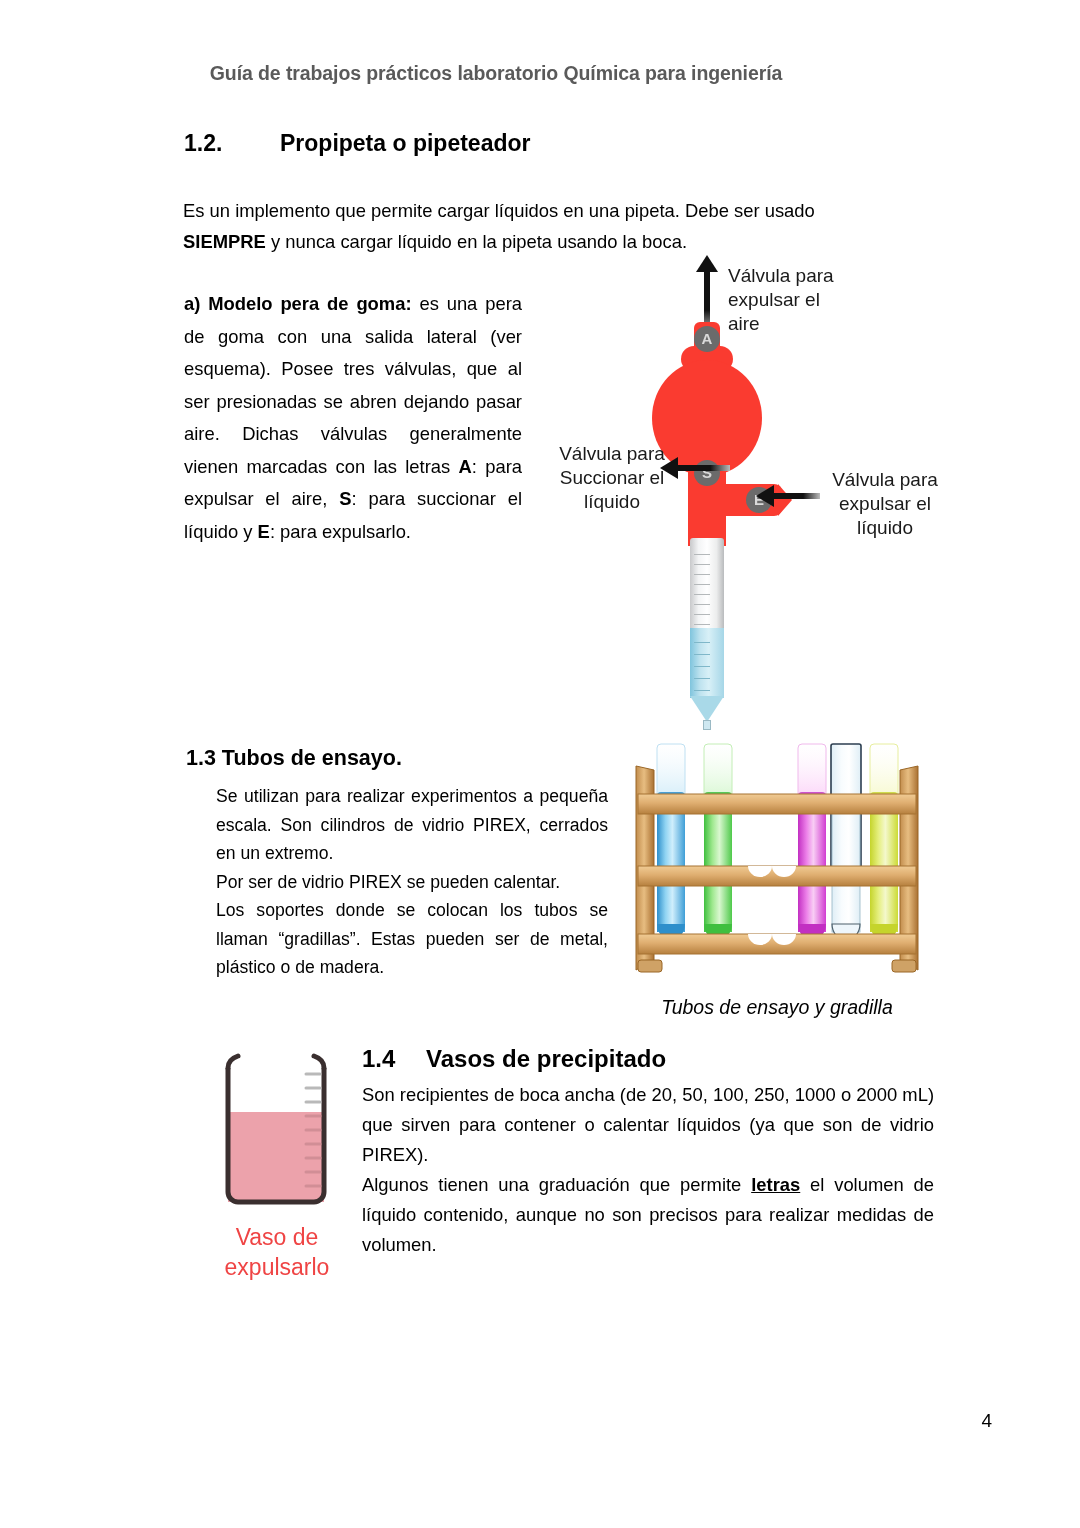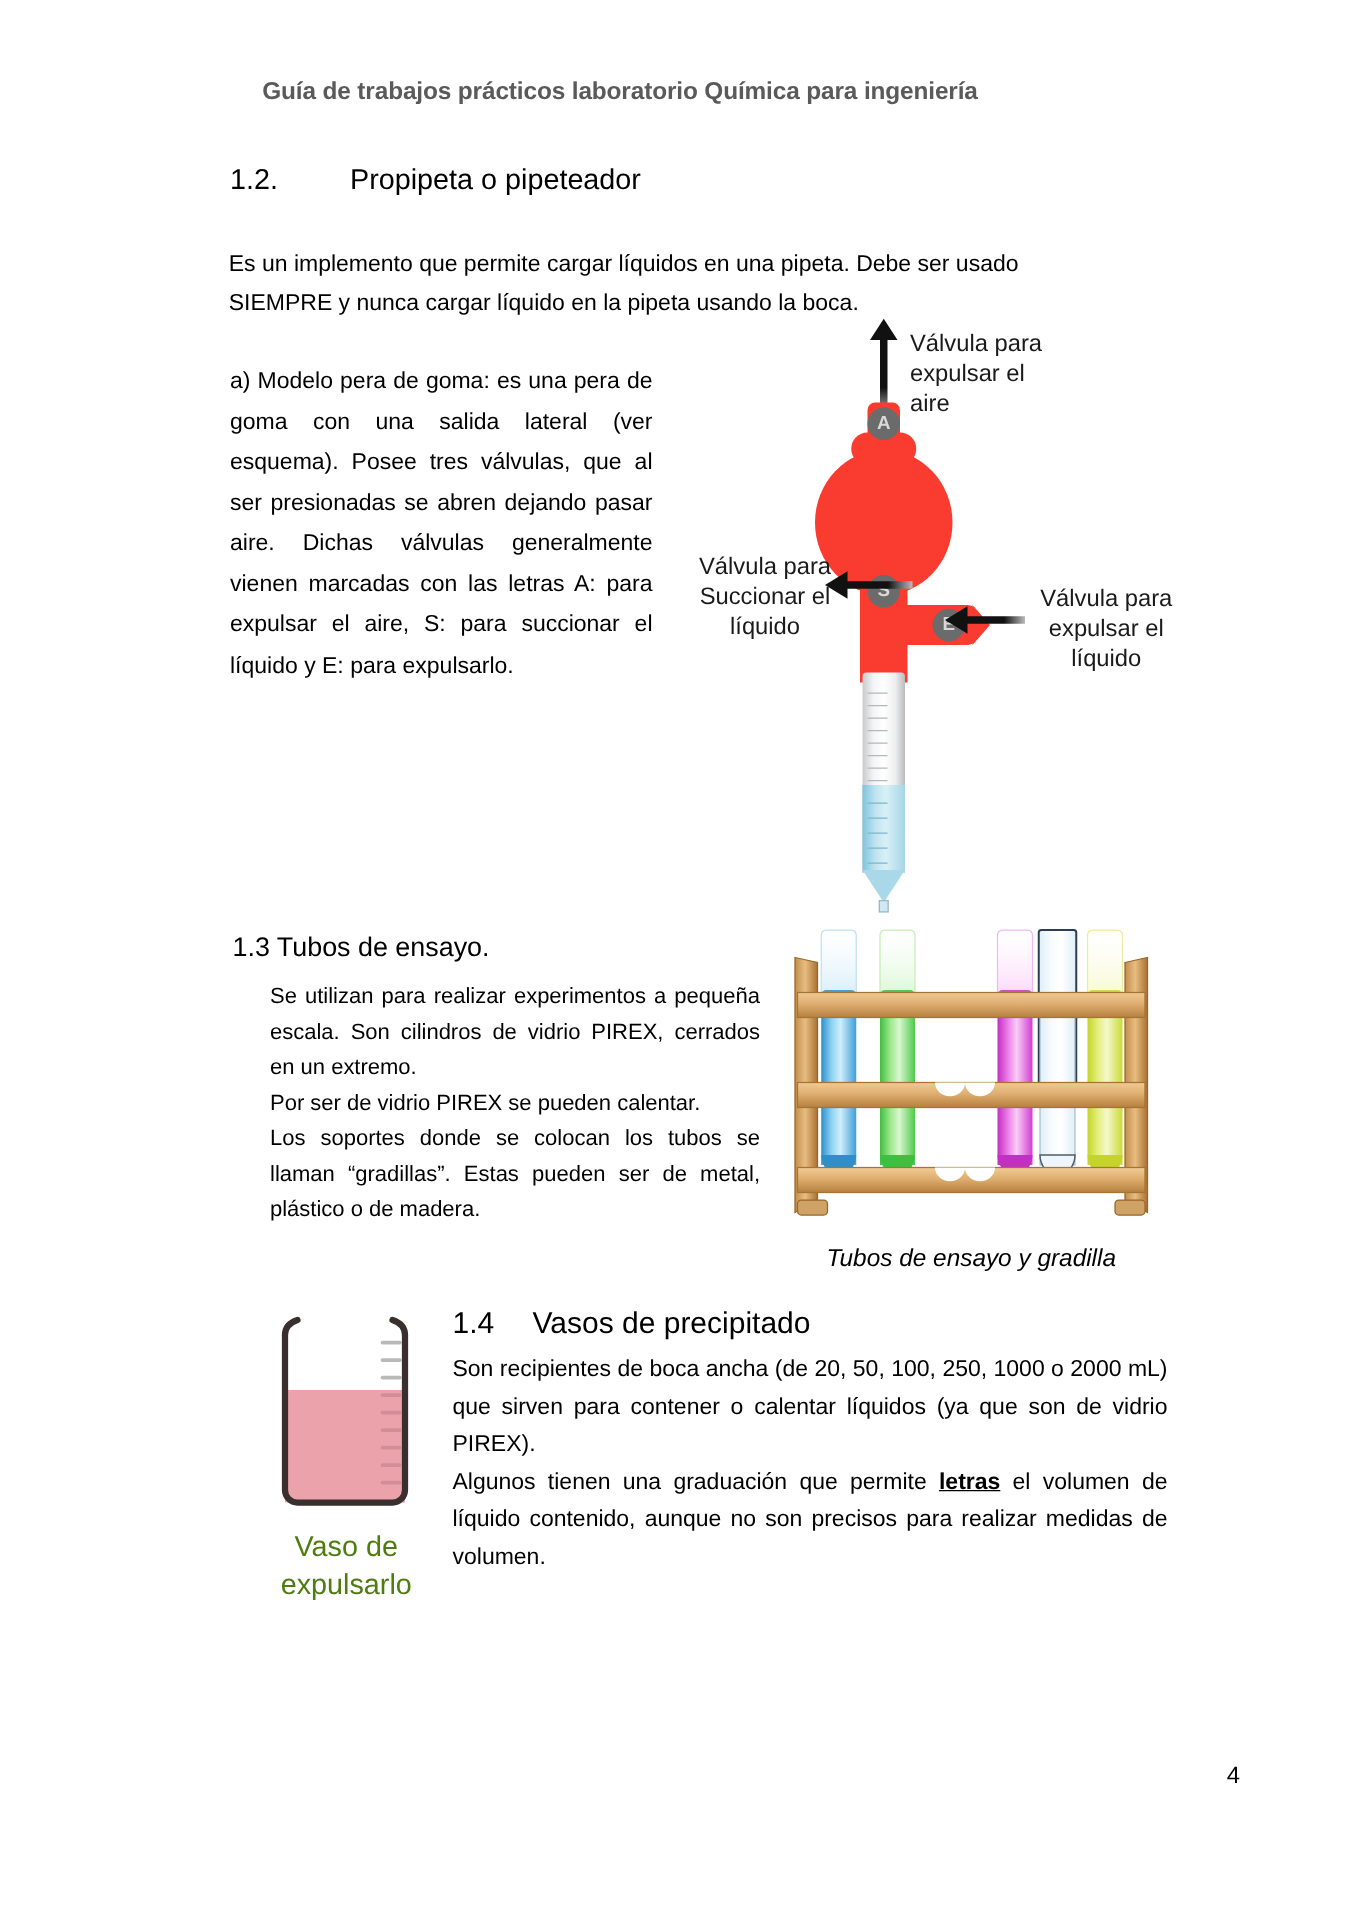--- a/index.html
+++ b/index.html
@@ -34,21 +34,21 @@
     box-sizing: border-box;
     font-size: 19.5px;
     font-weight: bold;
     color: #5a5a5a;
     letter-spacing: -0.1px;
   }
 
   
   .h-section {
     position: absolute;
-    font-weight: normal;
+    font-weight: bold;
     color: #000;
     white-space: nowrap;
   }
   #heading-12 {
     top: 130px;
     left: 184px;
     font-size: 23px;
   }
   #heading-12 .num { display: inline-block; width: 96px; }
 
@@ -97,21 +97,21 @@
   }
 
   #vasos-paragraph {
     top: 1080px;
     left: 362px;
     width: 572px;
     text-align: justify;
     line-height: 30px;
   }
 
-  b, strong { font-weight: normal; }
+  b, strong { font-weight: bold; }
   .u-bold { font-weight: bold; text-decoration: underline; }
 
   
   #figure-propipeta {
     position: absolute;
     top: 262px;
     left: 534px;
     width: 400px;
     height: 460px;
   }
@@ -297,21 +297,21 @@
     height: 160px;
   }
   #caption-vaso {
     position: absolute;
     top: 1222px;
     left: 186px;
     width: 182px;
     text-align: center;
     font-size: 23px;
     line-height: 30px;
-    color: #4d7c0f;
+    color: #ef4444;
   }
 
   
   #page-number {
     position: absolute;
     top: 1410px;
     left: 0;
     width: 1080px;
     padding-right: 88px;
     box-sizing: border-box;

